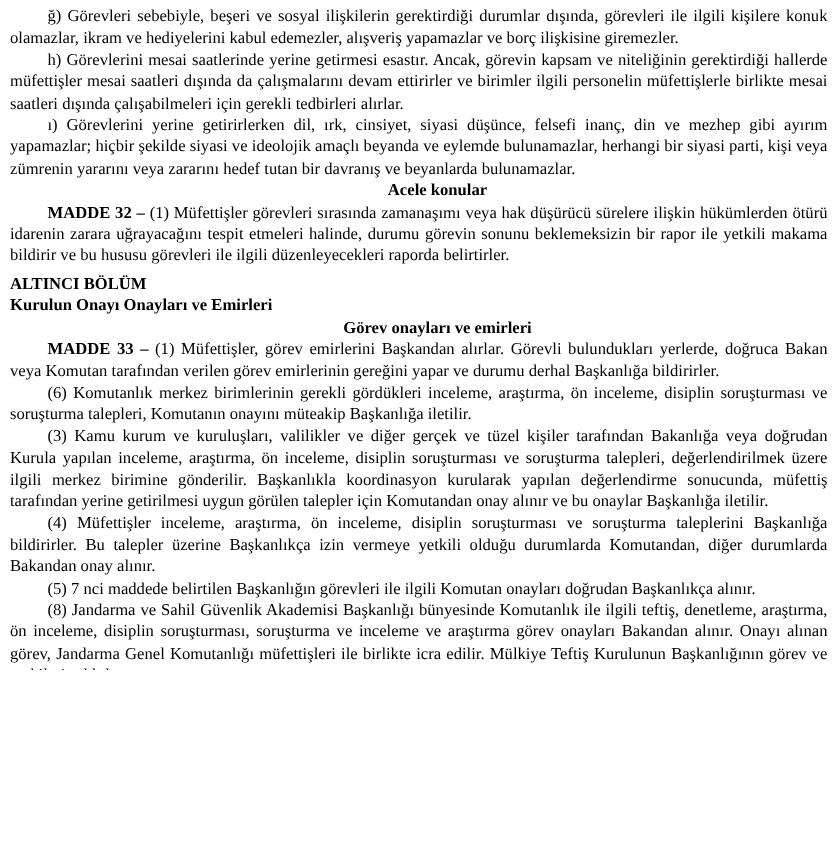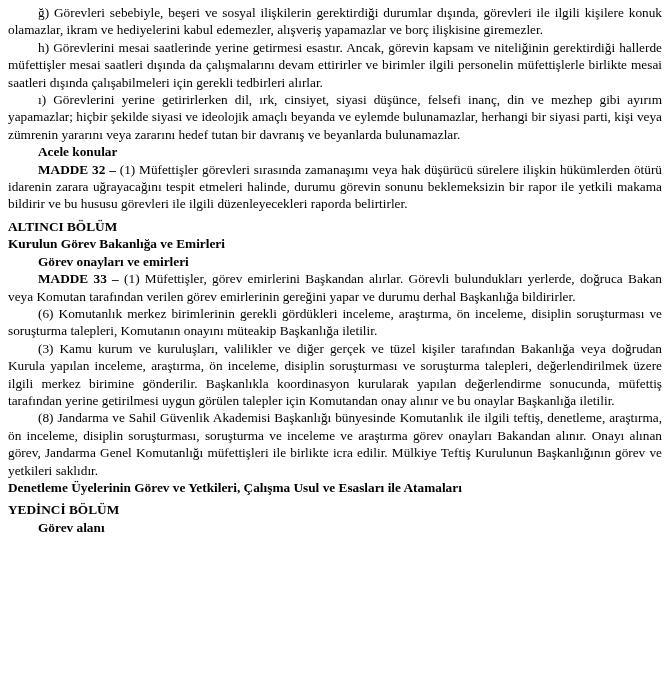--- a/index.html
+++ b/index.html
@@ -23,21 +23,21 @@
     margin: 0;
     padding: 0;
   }
   .doc-body p.body {
     text-align: justify;
     text-indent: 30px;
   }
   .doc-body p.label {
     font-weight: bold;
     text-indent: 30px;
-    text-align: left;
+    text-align: center;
   }
   .doc-body p.center {
     font-weight: bold;
     text-align: left;
     text-indent: 0;
   }
   .doc-body p.chapter {
     margin-top: 5px;
   }
   .doc-body b {
@@ -48,23 +48,25 @@
 <body>
 
 <div class="page">
   <div class="doc-body">
       <p class="para body">ğ) Görevleri sebebiyle, beşeri ve sosyal ilişkilerin gerektirdiği durumlar dışında, görevleri ile ilgili kişilere konuk olamazlar, ikram ve hediyelerini kabul edemezler, alışveriş yapamazlar ve borç ilişkisine giremezler.</p>
       <p class="para body">h) Görevlerini mesai saatlerinde yerine getirmesi esastır. Ancak, görevin kapsam ve niteliğinin gerektirdiği hallerde müfettişler mesai saatleri dışında da çalışmalarını devam ettirirler ve birimler ilgili personelin müfettişlerle birlikte mesai saatleri dışında çalışabilmeleri için gerekli tedbirleri alırlar.</p>
       <p class="para body">ı) Görevlerini yerine getirirlerken dil, ırk, cinsiyet, siyasi düşünce, felsefi inanç, din ve mezhep gibi ayırım yapamazlar; hiçbir şekilde siyasi ve ideolojik amaçlı beyanda ve eylemde bulunamazlar, herhangi bir siyasi parti, kişi veya zümrenin yararını veya zararını hedef tutan bir davranış ve beyanlarda bulunamazlar.</p>
       <p class="para label">Acele konular</p>
       <p class="para body"><b>MADDE 32 – </b>(1) Müfettişler görevleri sırasında zamanaşımı veya hak düşürücü sürelere ilişkin hükümlerden ötürü idarenin zarara uğrayacağını tespit etmeleri halinde, durumu görevin sonunu beklemeksizin bir rapor ile yetkili makama bildirir ve bu hususu görevleri ile ilgili düzenleyecekleri raporda belirtirler.</p>
       <p class="para center chapter">ALTINCI BÖLÜM</p>
-      <p class="para center">Kurulun Görev Bakanlığa ve Emirleri</p>
+      <p class="para center">Kurulun Onayı Onayları ve Emirleri</p>
       <p class="para label">Görev onayları ve emirleri</p>
       <p class="para body"><b>MADDE 33 – </b>(1) Müfettişler, görev emirlerini Başkandan alırlar. Görevli bulundukları yerlerde, doğruca Bakan veya Komutan tarafından verilen görev emirlerinin gereğini yapar ve durumu derhal Başkanlığa bildirirler.</p>
       <p class="para body">(6) Komutanlık merkez birimlerinin gerekli gördükleri inceleme, araştırma, ön inceleme, disiplin soruşturması ve soruşturma talepleri, Komutanın onayını müteakip Başkanlığa iletilir.</p>
       <p class="para body">(3) Kamu kurum ve kuruluşları, valilikler ve diğer gerçek ve tüzel kişiler tarafından Bakanlığa veya doğrudan Kurula yapılan inceleme, araştırma, ön inceleme, disiplin soruşturması ve soruşturma talepleri, değerlendirilmek üzere ilgili merkez birimine gönderilir. Başkanlıkla koordinasyon kurularak yapılan değerlendirme sonucunda, müfettiş tarafından yerine getirilmesi uygun görülen talepler için Komutandan onay alınır ve bu onaylar Başkanlığa iletilir.</p>
+      <p class="para body">(4) Müfettişler inceleme, araştırma, ön inceleme, disiplin soruşturması ve soruşturma taleplerini Başkanlığa bildirirler. Bu talepler üzerine Başkanlıkça izin vermeye yetkili olduğu durumlarda Komutandan, diğer durumlarda Bakandan onay alınır.</p>
+      <p class="para body">(5) 7 nci maddede belirtilen Başkanlığın görevleri ile ilgili Komutan onayları doğrudan Başkanlıkça alınır.</p>
       <p class="para body">(8) Jandarma ve Sahil Güvenlik Akademisi Başkanlığı bünyesinde Komutanlık ile ilgili teftiş, denetleme, araştırma, ön inceleme, disiplin soruşturması, soruşturma ve inceleme ve araştırma görev onayları Bakandan alınır. Onayı alınan görev, Jandarma Genel Komutanlığı müfettişleri ile birlikte icra edilir. Mülkiye Teftiş Kurulunun Başkanlığının görev ve yetkileri saklıdır.</p>
       <p class="para center">Denetleme Üyelerinin Görev ve Yetkileri, Çalışma Usul ve Esasları ile Atamaları</p>
       <p class="para center chapter">YEDİNCİ BÖLÜM</p>
       <p class="para label">Görev alanı</p>
     </div>
 </div>
 
 </body></html>

